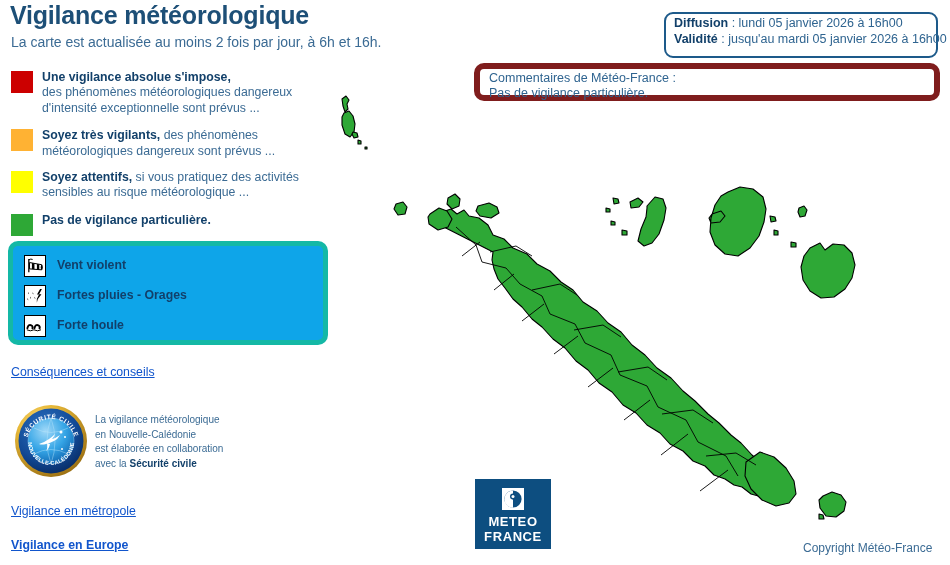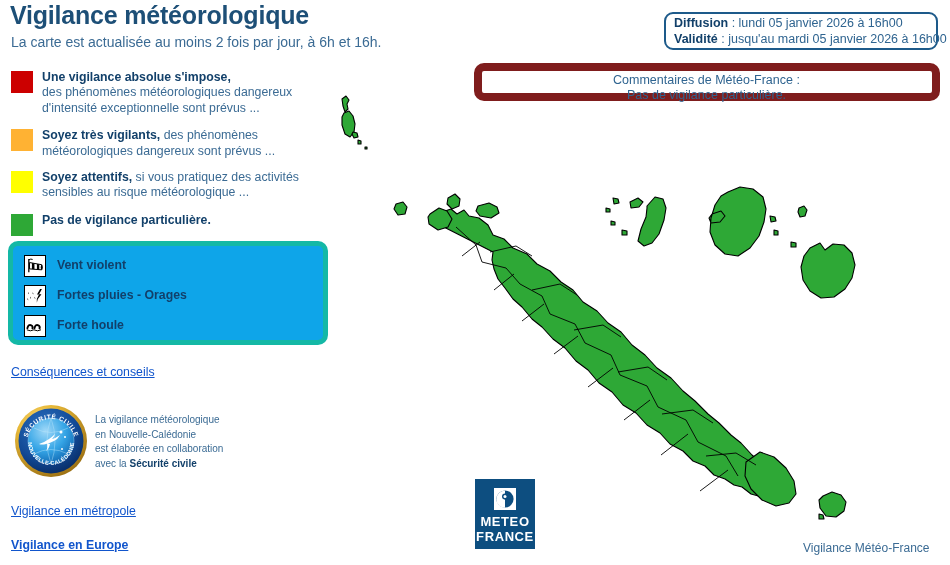--- a/index.html
+++ b/index.html
@@ -41,21 +41,21 @@
     color: #3b6b94;
     white-space: nowrap;
   }
 
   
   .diffusion-box {
     position: absolute;
     left: 664px;
     top: 12px;
     width: 274px;
-    height: 38px;
+    height: 46px;
     border: 2px solid #1d5a8a;
     border-radius: 9px;
     background: #ffffff;
     padding: 1px 0 0 8px;
     box-sizing: border-box;
   }
   .diffusion-line {
     font-size: 12.5px;
     line-height: 16px;
     color: #2f6490;
@@ -63,26 +63,25 @@
   }
   .diffusion-line b { color: #12406a; }
 
   
   .comments-box {
     position: absolute;
     left: 474px;
     top: 63px;
     width: 466px;
     height: 38px;
-    border: 8px solid #7f1d1d;
+    border: 6px solid #7f1d1d;
     border-radius: 10px;
     background: #ffffff;
     box-sizing: border-box;
     padding: 2px 10px 0 9px;
-    text-align: center;
   }
   .comments-line {
     font-size: 12.5px;
     line-height: 15px;
     color: #2f6490;
     white-space: nowrap;
   }
 
   
   .legend {
@@ -185,21 +184,21 @@
     color: #3b6b94;
     white-space: nowrap;
   }
   .sc-text b { color: #12406a; }
 
   
   .mf-logo {
     position: absolute;
     left: 475px;
     top: 479px;
-    width: 60px;
+    width: 76px;
     height: 70px;
     background: #0d4e80;
   }
   .mf-mark {
     position: absolute;
     left: 50%;
     top: 9px;
     transform: translateX(-50%);
     width: 22px;
     height: 22px;
@@ -407,21 +406,21 @@
         <path d="M11 2.6 a8.6 8.6 0 0 0 0 17.2 Z" fill="#ffffff"></path>
         <circle cx="11" cy="8.4" r="3.0" fill="#0d4e80"></circle>
         <circle cx="11" cy="8.4" r="1.5" fill="#ffffff"></circle>
         <path d="M10.2 10.6 q2.4 3.6 1.0 7.4 q2.6 -3.6 0.4 -7.4 Z" fill="#0d4e80"></path>
       </svg>
     </div>
     <div class="mf-word l1">METEO</div>
     <div class="mf-word l2">FRANCE</div>
   </div>
 
-  <div class="copyright">Vigilance Météo-France</div>
+  <div class="copyright">Copyright Météo-France</div>
 
   <div class="map">
     <svg viewBox="0 0 615 460" preserveAspectRatio="xMidYMid meet" aria-hidden="true">
       <g id="nc-land" fill="#2ea836" stroke="#000000" stroke-width="1.1" stroke-linejoin="round">
 
         <path d="M12 9 l4 -3 l3 4 l-2 4 l1 5 l-3 3 l-2 -6 l-1 -7 Z"></path>
         <path d="M14 23 l5 -2 l4 5 l2 8 l-1 8 l-4 5 l-5 -3 l-3 -9 l0 -8 Z"></path>
         <path d="M23 42 l4 1 l1 4 l-4 1 l-2 -4 Z"></path>
         <path d="M28 50 l3 1 l0 3 l-3 0 Z"></path>
         <path d="M35 57 l2 0 l0 2 l-2 0 Z"></path>

